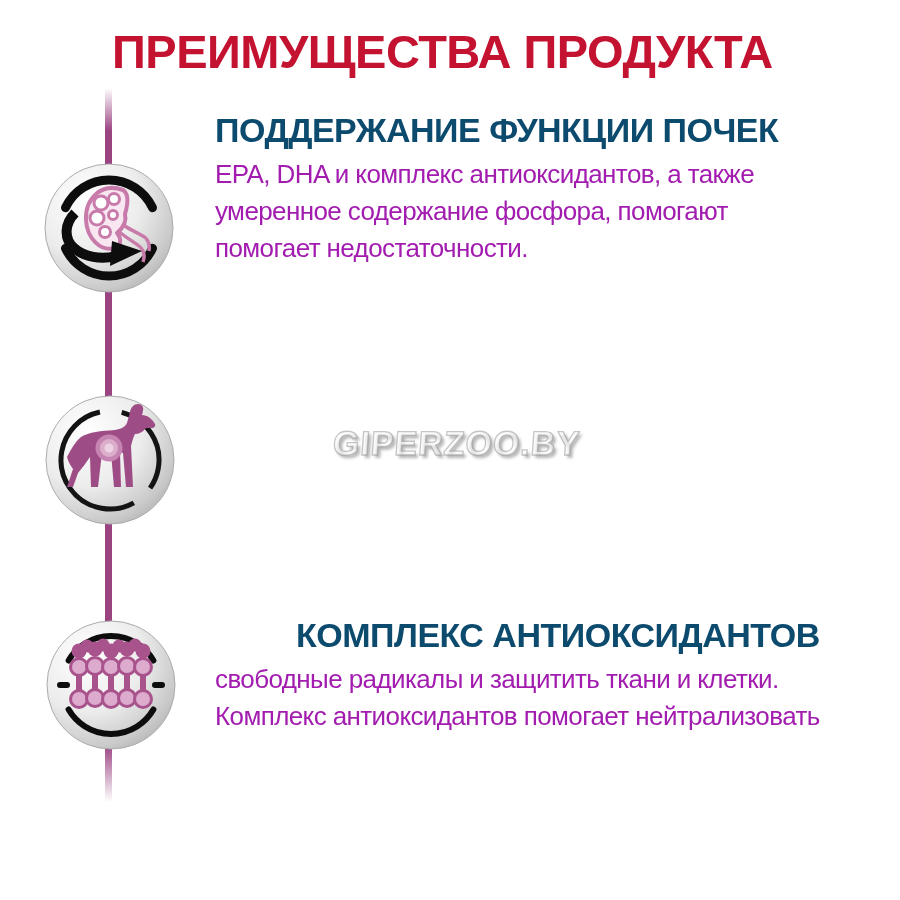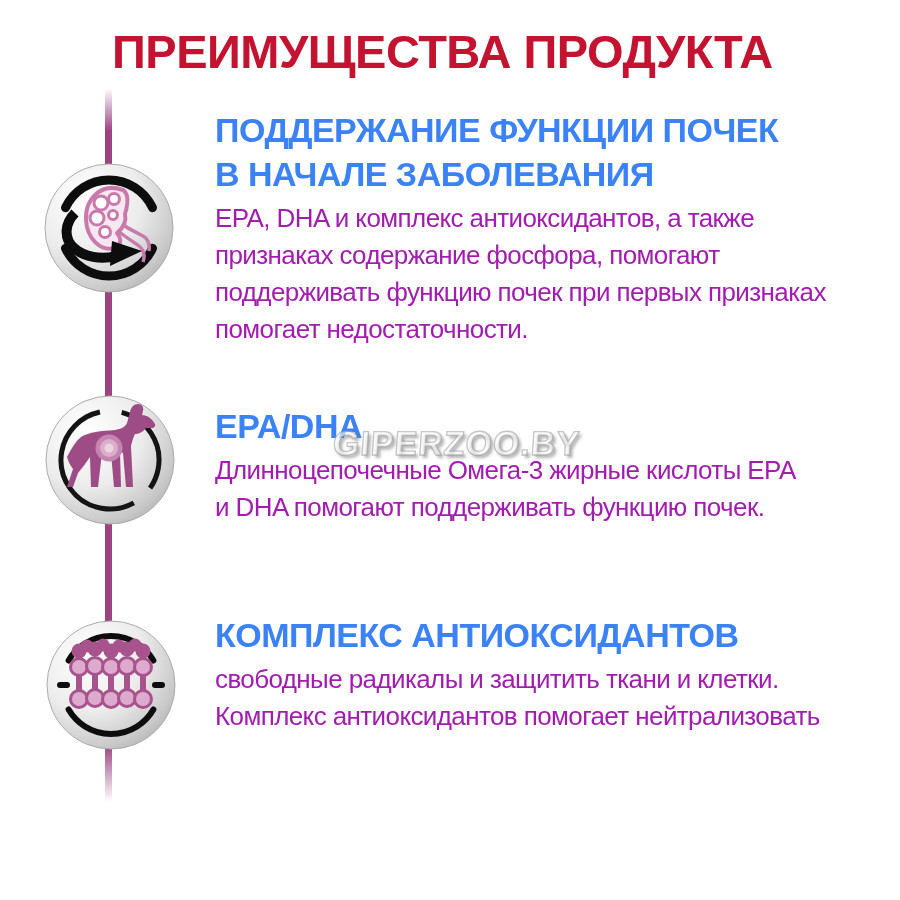--- a/index.html
+++ b/index.html
@@ -31,21 +31,21 @@
   #icon-2 { left:45px; top:395px; }
   #icon-3 { left:46px; top:620px; }
 
   .section { position:absolute; left:215px; z-index:3; }
   #section-1 { top:108px; }
   #section-2 { top:404px; }
   #section-3 { top:613px; }
 
   .section-heading {
     font-size:34px; font-weight:bold; line-height:44px;
-    letter-spacing:-0.5px; color:#3b82f6; white-space:nowrap;
+    letter-spacing:-0.5px; color:#0c4a6e; white-space:nowrap;text-align:right;
   }
   .section-body {
     margin-top:4px;
     font-size:26px; line-height:37px; letter-spacing:-0.6px;
     color:#a21caf; white-space:nowrap;
   }
 
   .watermark {
     position:absolute; left:333px; top:424px; z-index:5;
     font-size:34px; font-weight:bold; letter-spacing:1px;
@@ -164,39 +164,28 @@
         <circle cx="65" cy="79" r="8.5"></circle>
           <circle cx="81" cy="78" r="8.5"></circle>
         <circle cx="97" cy="79" r="8.5"></circle>
       </g>
     </g>
   </svg>
 
   <div class="section" id="section-1">
     <div class="section-heading">
       <div>ПОДДЕРЖАНИЕ ФУНКЦИИ ПОЧЕК</div>
-      <div>В НАЧАЛЕ ЗАБОЛЕВАНИЯ</div>
     </div>
     <div class="section-body">
       <div>EPA, DHA и комплекс антиоксидантов, а также</div>
-      <div>признаках содержание фосфора, помогают</div>
-      <div>поддерживать функцию почек при первых признаках</div>
+      <div>умеренное содержание фосфора, помогают</div>
       <div>помогает недостаточности.</div>
     </div>
   </div>
 
-  <div class="section" id="section-2">
-    <div class="section-heading">
-      <div>EPA/DHA</div>
-    </div>
-    <div class="section-body">
-      <div>Длинноцепочечные Омега-3 жирные кислоты EPA</div>
-      <div>и DHA помогают поддерживать функцию почек.</div>
-    </div>
-  </div>
 
   <div class="section" id="section-3">
     <div class="section-heading">
       <div>КОМПЛЕКС АНТИОКСИДАНТОВ</div>
     </div>
     <div class="section-body">
       <div>свободные радикалы и защитить ткани и клетки.</div>
       <div>Комплекс антиоксидантов помогает нейтрализовать</div>
     </div>
   </div>

